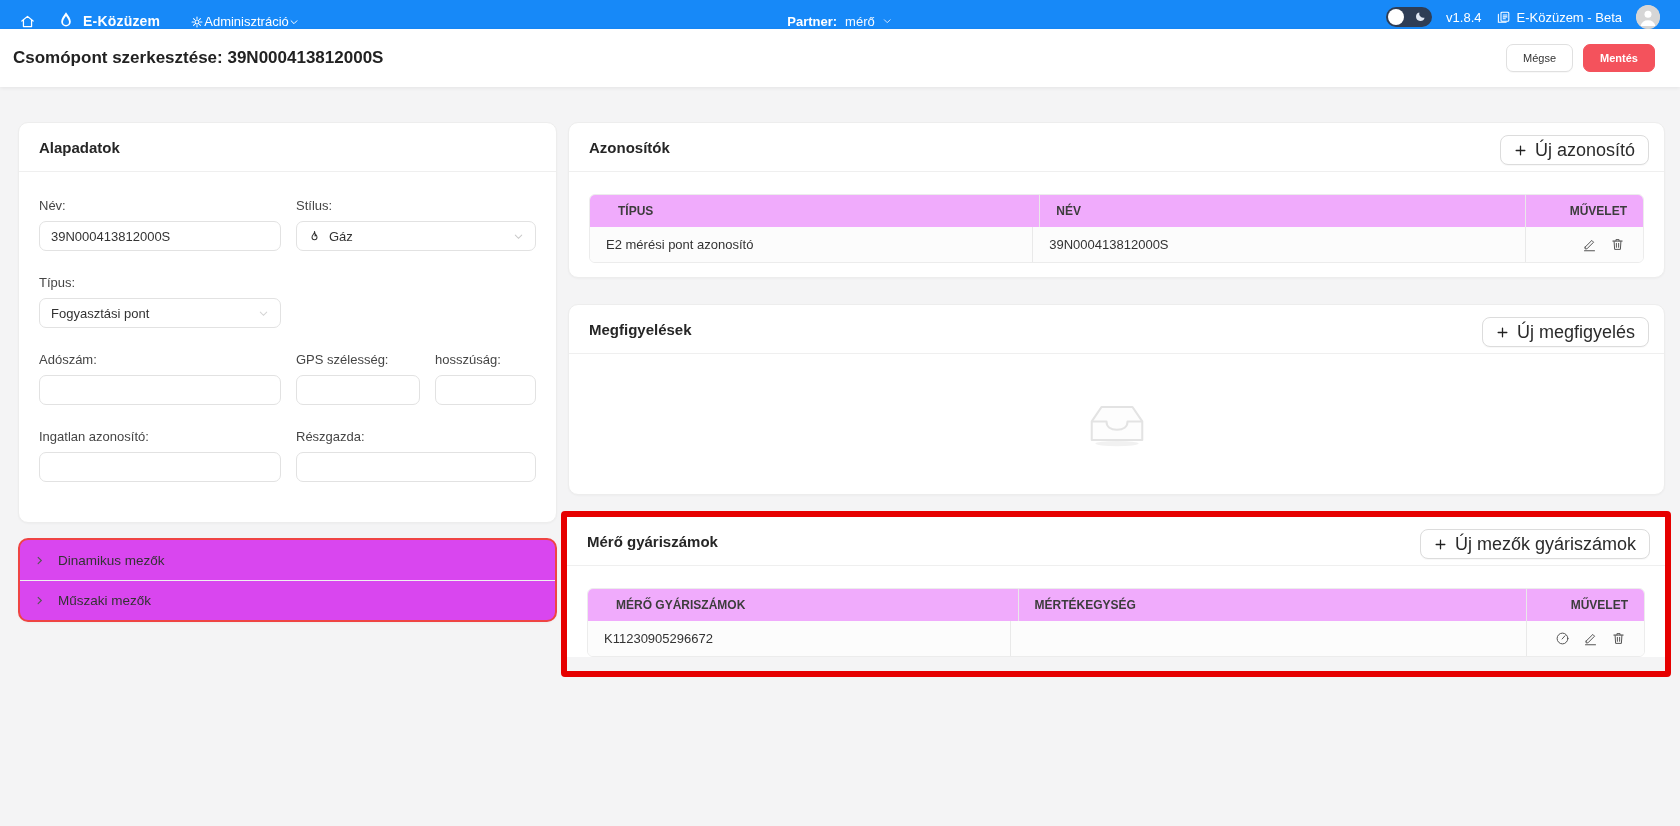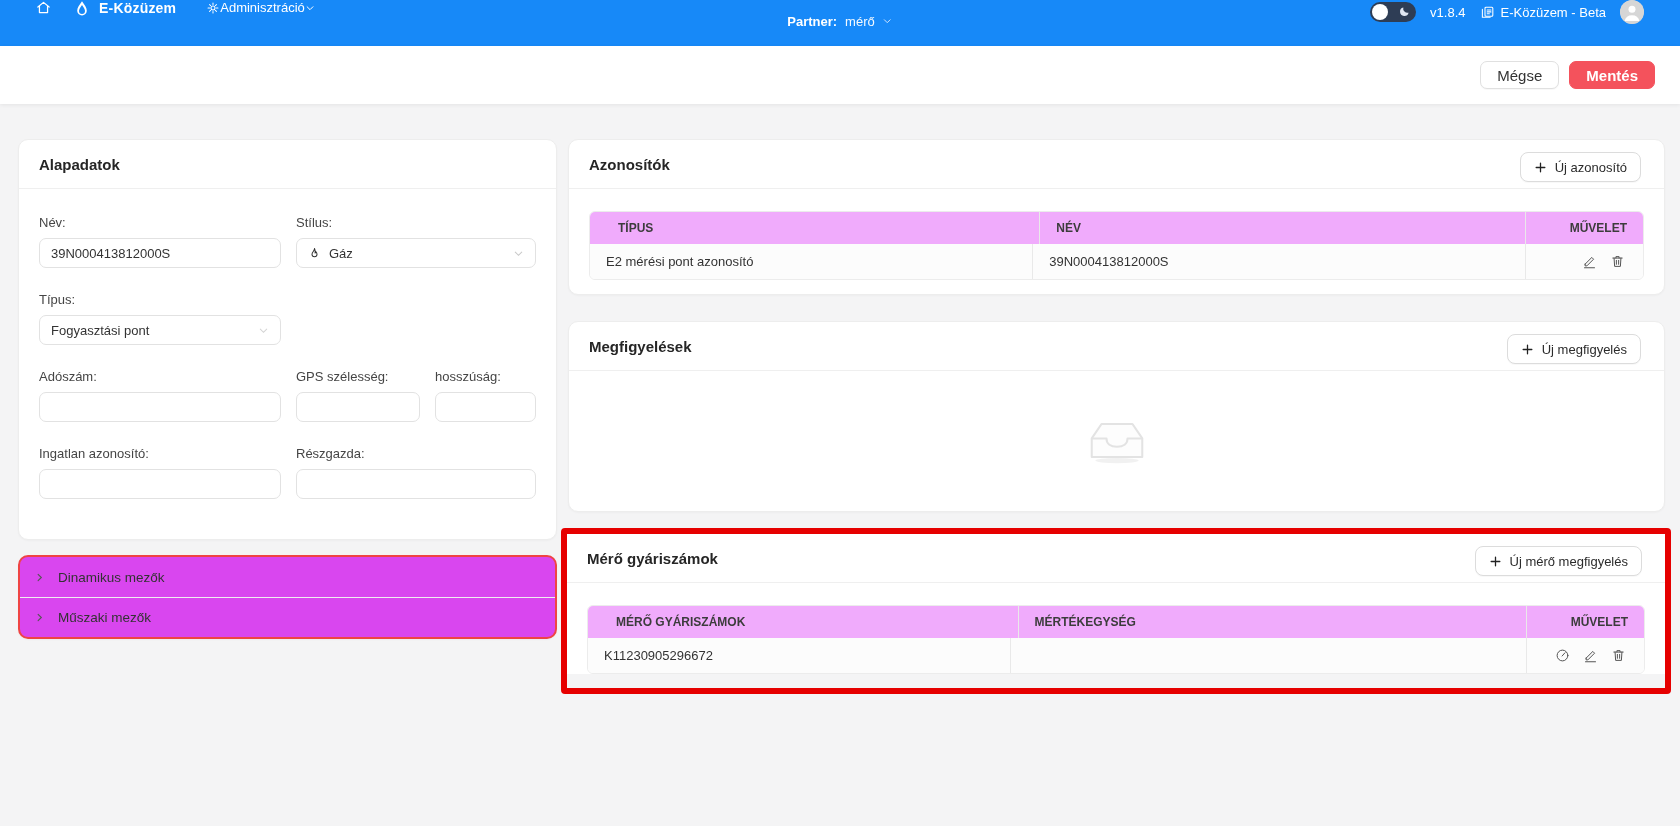--- a/index.html
+++ b/index.html
@@ -1,53 +1,53 @@
 <!DOCTYPE html>
 <html><head>
 <meta charset="utf-8">
 <style>
   * { margin:0; padding:0; box-sizing:border-box; }
   html,body { width:1680px; height:826px; overflow:hidden; }
   body { font-family:"Liberation Sans", sans-serif; background:#f4f4f5; color:#333; }
 
   
-  .navbar { height:46px; background:#1789f8; display:flex; align-items:flex-start; color:#fff; position:relative; padding:0 36px; font-size:13px; }
+  .navbar { height:29px; background:#1789f8; display:flex; align-items:flex-end; color:#fff; position:relative; padding:0 20px; font-size:13px; }
   .navbar .ic { display:inline-flex; align-items:center; justify-content:center; }
   .nav-home { margin-right:22px; cursor:pointer; }
   .nav-logo { margin-right:8px; }
   .nav-brand { font-weight:bold; font-size:14px; letter-spacing:.2px; margin-right:30px; }
   .nav-admin { display:flex; align-items:center; cursor:pointer; }
   .nav-partner { position:absolute; left:50%; top:5px; height:32px; transform:translateX(-50%); display:flex; align-items:center; gap:8px; }
   .nav-partner .plabel { font-weight:bold; }
   .nav-partner .pvalue { opacity:.95; }
   .nav-right { margin-left:auto; display:flex; align-items:center; gap:14px; }
   .theme-toggle { width:46px; height:20px; background:#2e3d55; border-radius:10px; display:flex; align-items:center; padding:2px; cursor:pointer; position:relative; }
   .theme-knob { width:16px; height:16px; background:#fff; border-radius:50%; }
   .theme-moon { position:absolute; right:5px; top:3px; }
   .nav-version { font-size:13px; }
   .nav-env { display:flex; align-items:center; gap:6px; }
   .nav-avatar { width:24px; height:24px; border-radius:50%; overflow:hidden; background:#d6d6d6; display:inline-flex; cursor:pointer; }
 
   
   .page-header { height:58px; background:#ffffff; display:flex; align-items:center; padding:0 25px 0 13px; box-shadow:0 1px 4px rgba(0,0,0,.07); position:relative; z-index:2; }
   .page-title { font-size:17px; font-weight:bold; color:#222; }
   .header-actions { margin-left:auto; display:flex; gap:10px; }
-  .btn { height:28px; padding:0 16px; border-radius:7px; font-size:15px; display:inline-flex; align-items:center; justify-content:center; cursor:pointer; border:1px solid transparent; font-family:inherit; }
+  .btn { height:28px; padding:0 16px; border-radius:7px; font-size:11px; display:inline-flex; align-items:center; justify-content:center; cursor:pointer; border:1px solid transparent; font-family:inherit; }
   .btn-secondary { background:#fff; border-color:#e0e0e0; color:#333; box-shadow:0 1px 1px rgba(0,0,0,.03); }
   .btn-save { background:#f4525c; color:#fff; font-weight:bold; border-color:#f4525c; }
 
   
   .content { display:flex; gap:11px; padding:35px 15px 0 18px; align-items:flex-start; }
   .col-left { width:539px; flex:0 0 539px; }
   .col-right { flex:1; min-width:0; }
 
   .card { background:#fff; border:1px solid #ededed; border-radius:10px; box-shadow:0 1px 2px rgba(0,0,0,.03); position:relative; }
   .card-header { padding:16px 20px 14px; border-bottom:1px solid #efefef; }
   .card-title { font-size:15px; font-weight:bold; color:#262626; }
-  .card-add-btn { position:absolute; top:12px; right:23px; height:30px; padding:0 13px; gap:8px; background:#fff; border:1px solid #dcdcdc; border-radius:8px; display:inline-flex; align-items:center; font-size:13px; color:#2b2b2b; cursor:pointer; box-shadow:0 1px 1px rgba(0,0,0,.03); font-family:inherit; }
+  .card-add-btn { position:absolute; top:12px; right:15px; height:30px; padding:0 13px; gap:8px; background:#fff; border:1px solid #dcdcdc; border-radius:8px; display:inline-flex; align-items:center; font-size:18px; color:#2b2b2b; cursor:pointer; box-shadow:0 1px 1px rgba(0,0,0,.03); font-family:inherit; }
 
   
   .form-body { padding:2px 20px 40px; }
   .field-row { display:flex; gap:15px; margin-top:24px; }
   .field label { display:block; font-size:13px; color:#454545; margin-bottom:8px; }
   .field input, .select-box { width:100%; height:30px; border:1px solid #e2e2e2; border-radius:7px; background:#fff; font-size:13px; color:#333; padding:0 11px; font-family:inherit; outline:none; }
   .select-box { display:flex; align-items:center; gap:8px; cursor:pointer; }
   .select-box .sel-text { flex:1; white-space:nowrap; overflow:hidden; }
   .w-nev { width:242px; flex:0 0 242px; }
   .w-flex { flex:1; min-width:0; }
@@ -146,20 +146,21 @@
       <svg width="24" height="24" viewBox="0 0 24 24">
           <circle cx="12" cy="12" r="12" fill="#d6d6d6"></circle>
           <circle cx="12" cy="9.3" r="3.5" fill="#fff"></circle>
           <path d="M4.6 21a7.6 7.6 0 0 1 14.8 0Z" fill="#fff"></path>
         </svg>
     </span>
   </span>
 </div>
 
 <div class="page-header">
+  <span class="page-title">Csomópont szerkesztése: 39N000413812000S</span>
   <span class="header-actions">
     <button class="btn btn-secondary">Mégse</button>
     <button class="btn btn-save">Mentés</button>
   </span>
 </div>
 
 <div class="content">
 
   <div class="col-left">
     <div class="card">
@@ -321,21 +322,21 @@
       <div class="card">
         <div class="card-header">
           <span class="card-title">Mérő gyáriszámok</span>
         </div>
         <button class="card-add-btn">
           <span class="ic">
             <svg width="13" height="13" viewBox="0 0 24 24" fill="none" stroke="#222" stroke-width="2.4" stroke-linecap="round">
                 <path d="M12 4v16M4 12h16"></path>
               </svg>
           </span>
-          <span>Új mérő megfigyelés</span>
+          <span>Új mezők gyáriszámok</span>
         </button>
         <div class="tbl tbl-meter">
           <div class="tbl-row tbl-head">
             <div class="cell">MÉRŐ GYÁRISZÁMOK</div>
             <div class="cell">MÉRTÉKEGYSÉG</div>
             <div class="cell cell-actions-head">MŰVELET</div>
           </div>
           <div class="tbl-row tbl-body">
             <div class="cell">K11230905296672</div>
             <div class="cell"></div>

